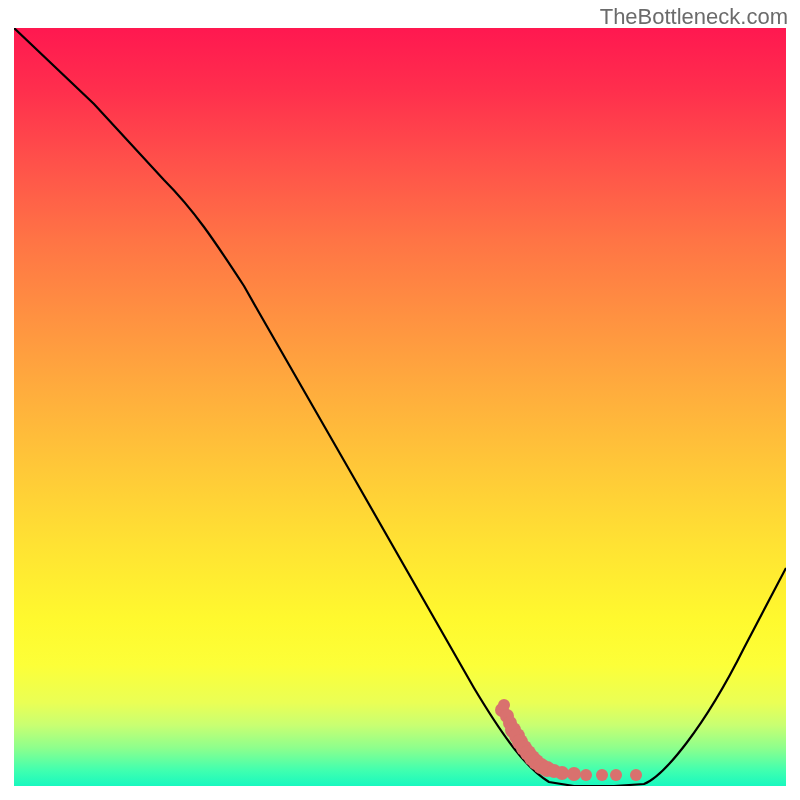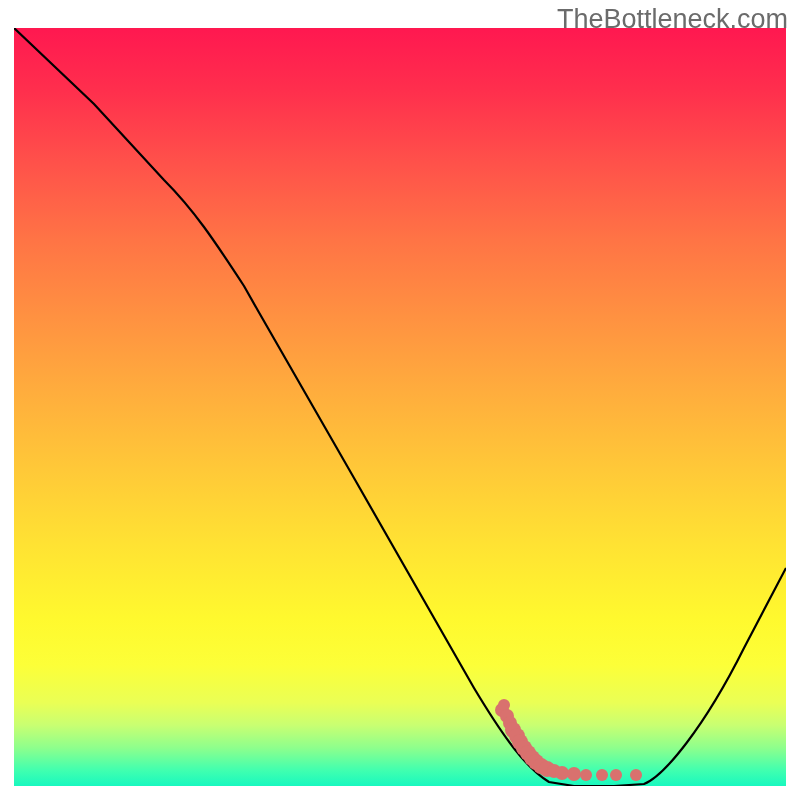--- a/index.html
+++ b/index.html
@@ -7,21 +7,21 @@
     width: 800px;
     height: 800px;
     background: #ffffff;
     position: relative;
     font-family: Arial, sans-serif;
   }
   .watermark {
     position: absolute;
     top: 4px;
     right: 12px;
-    font-size: 27px;
+    font-size: 22px;
     color: #6b6b6b;
     font-weight: normal;
     z-index: 10;
   }
   .plot-area {
     position: absolute;
     top: 28px;
     left: 14px;
     width: 772px;
     height: 758px;

